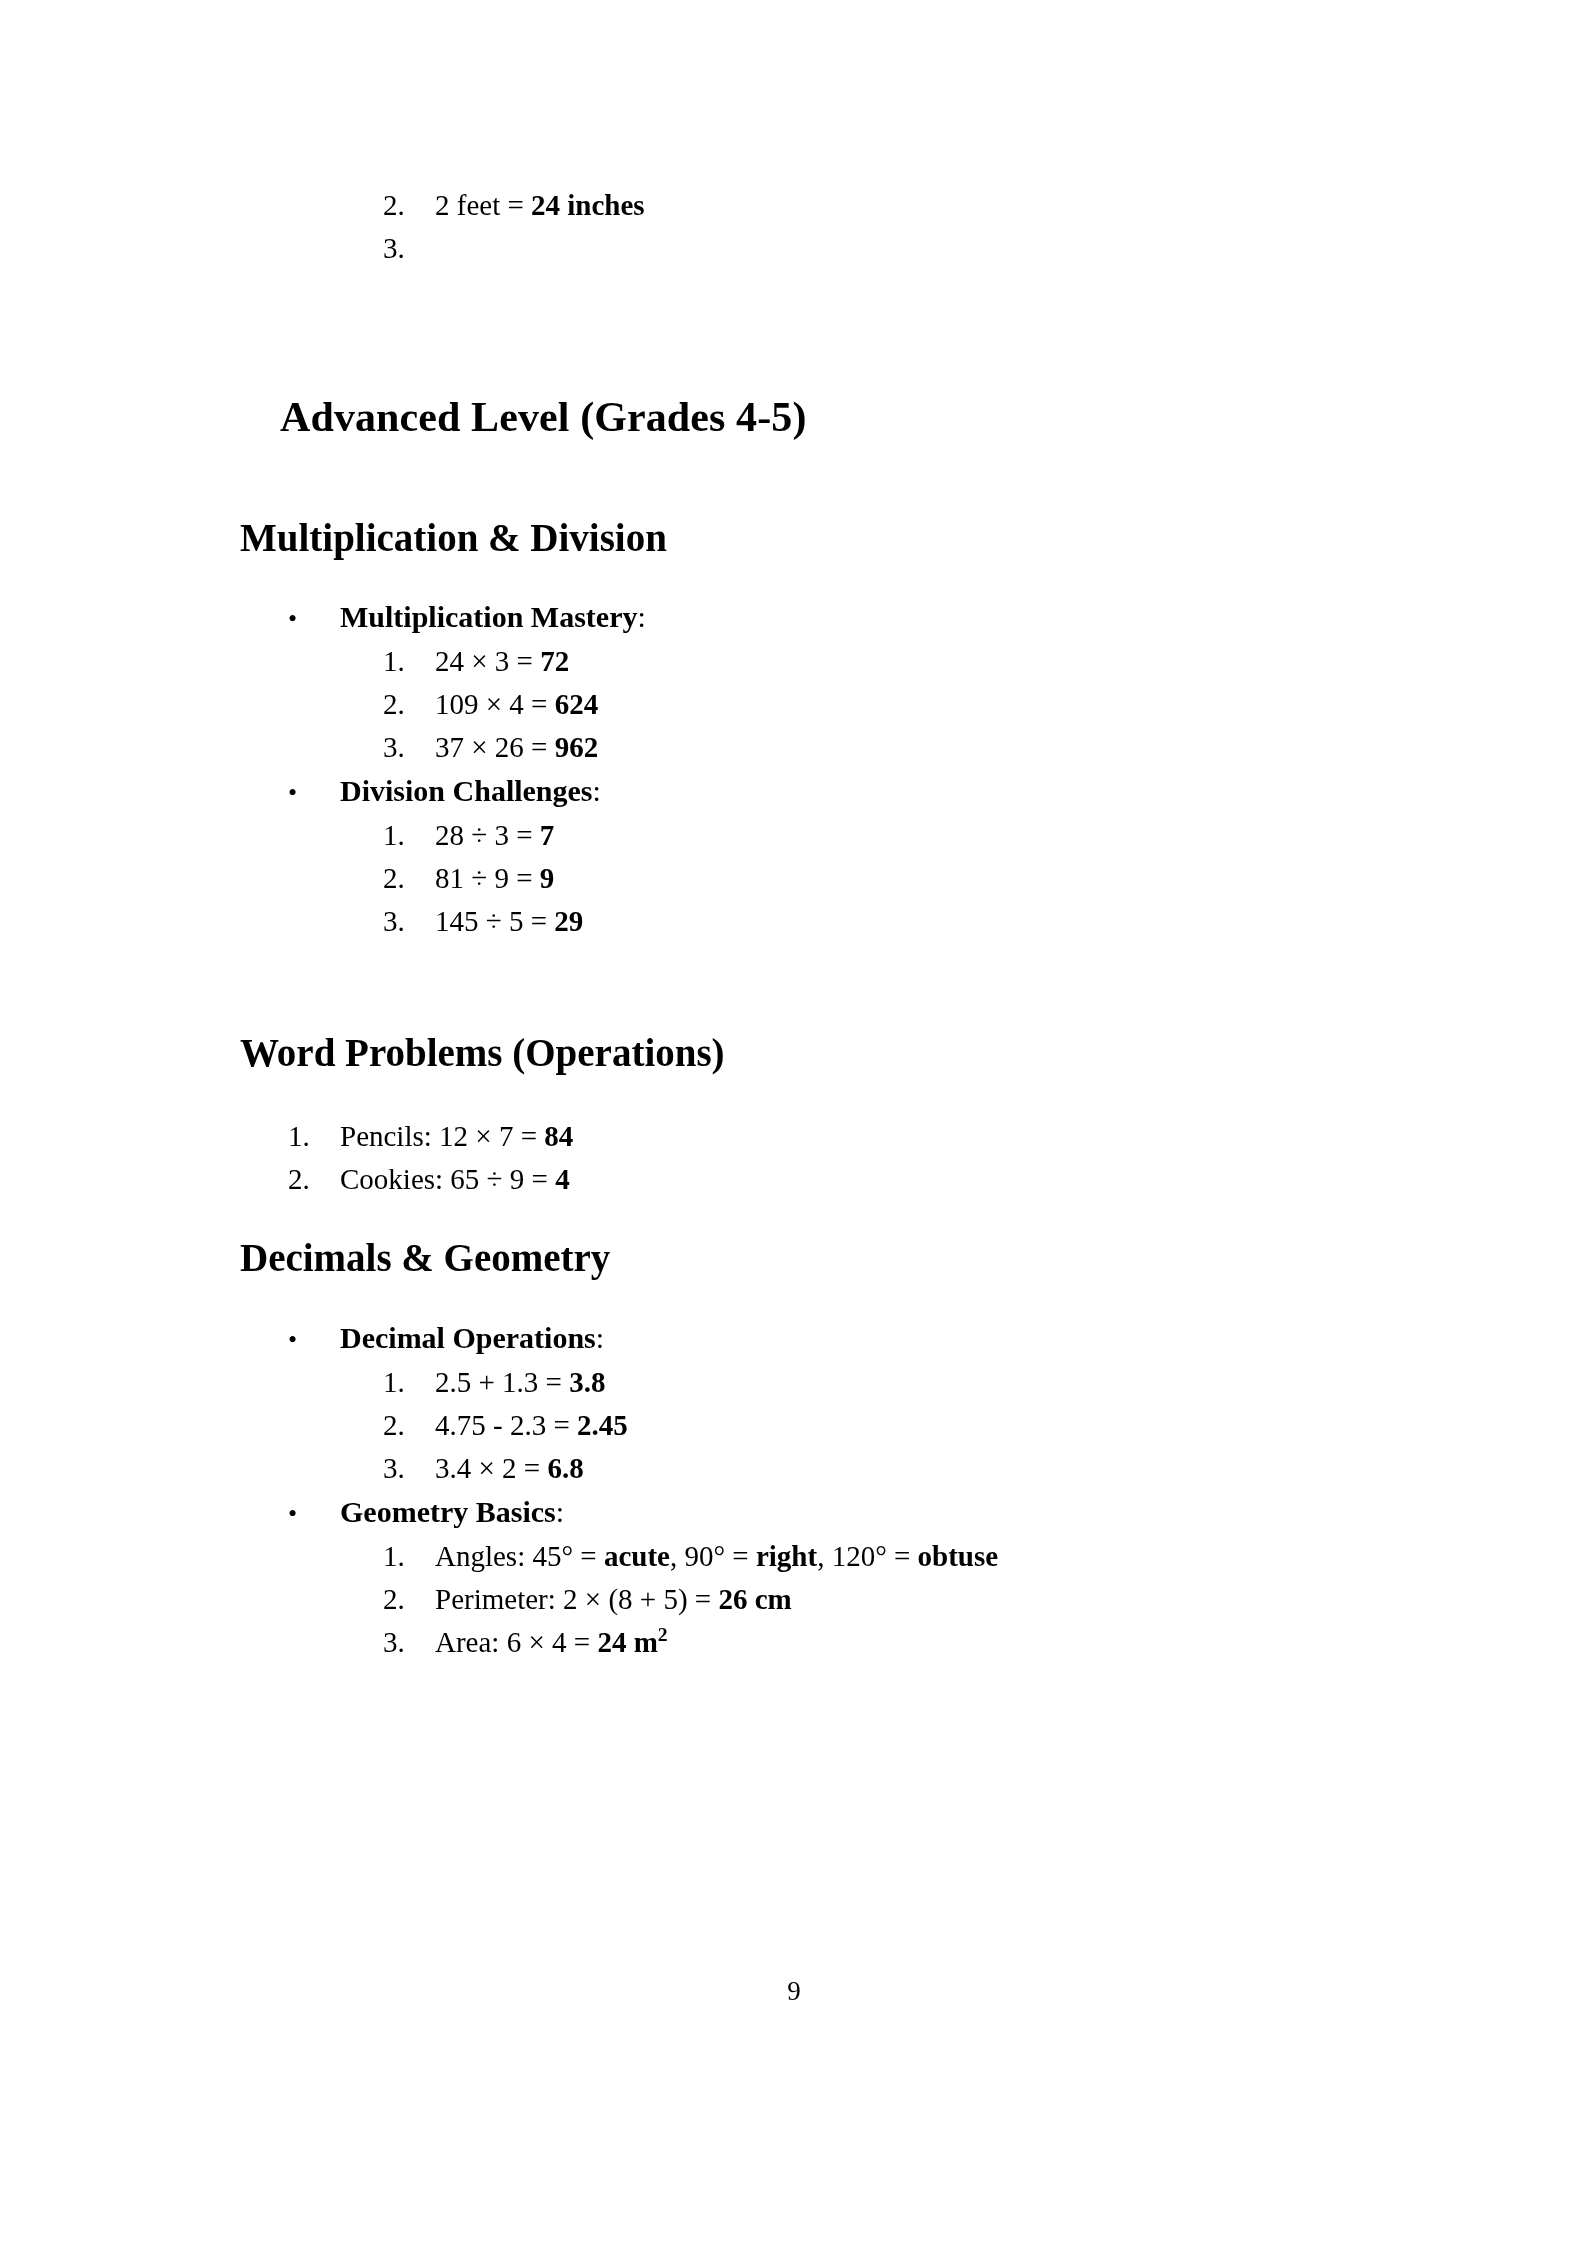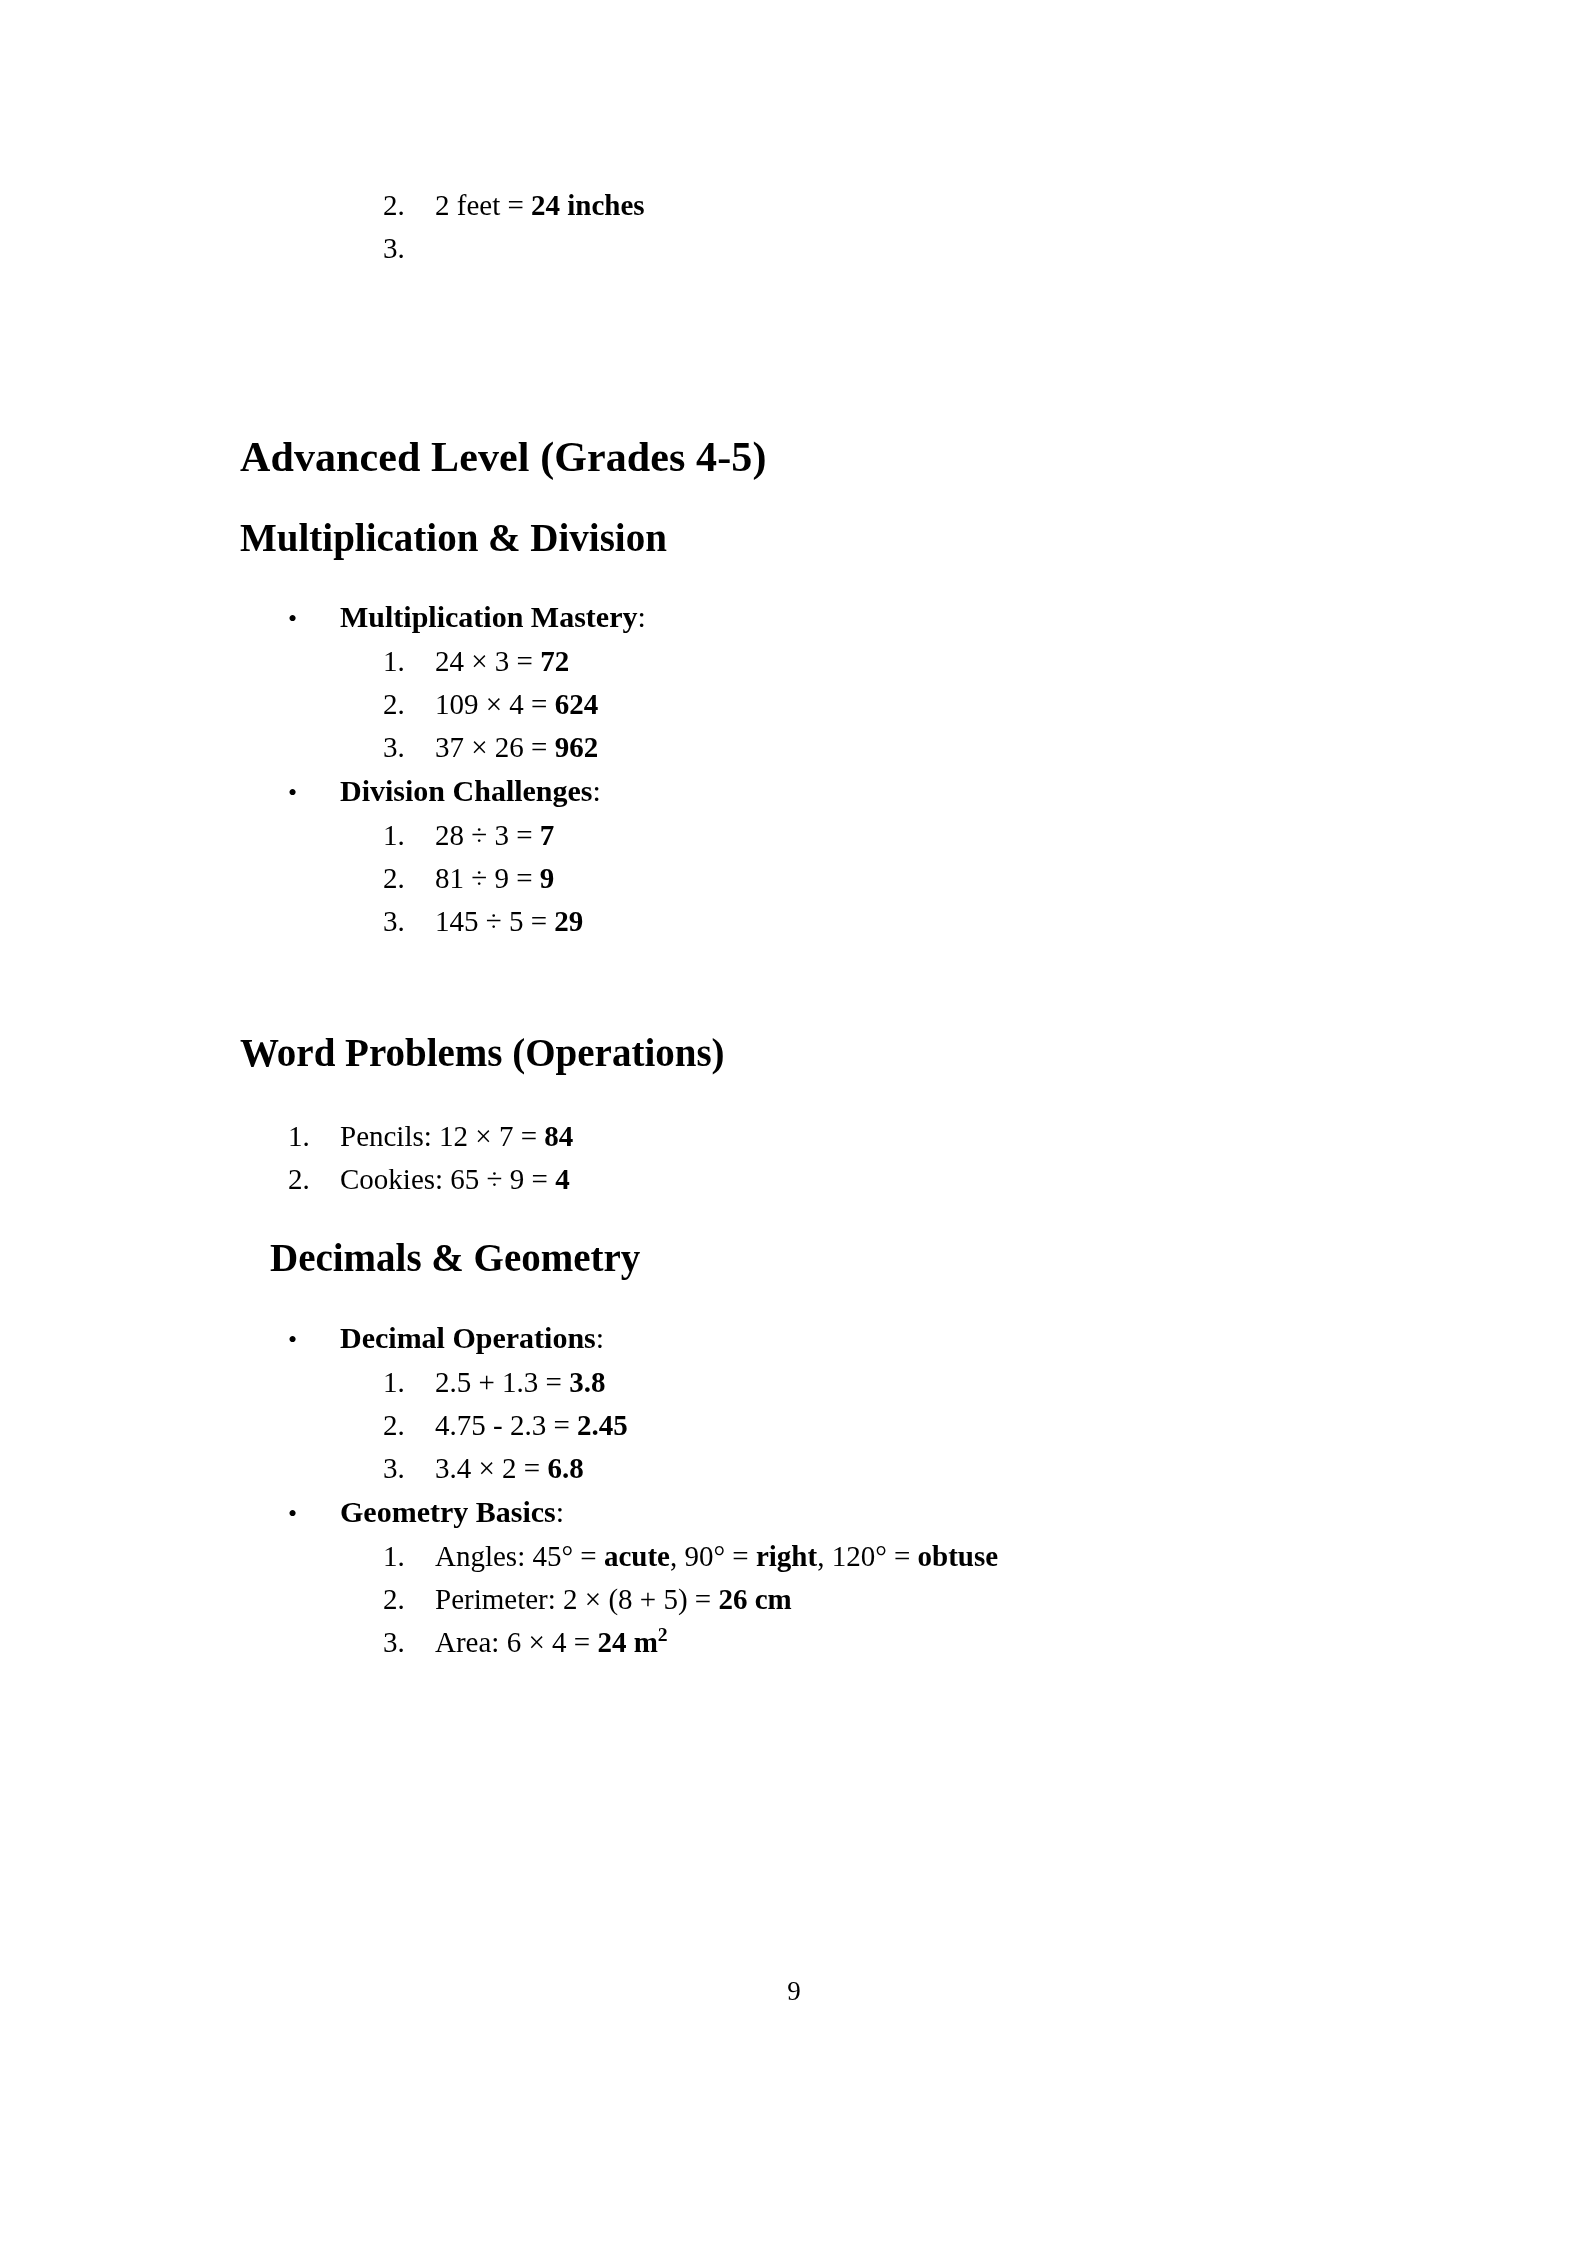--- a/index.html
+++ b/index.html
@@ -112,21 +112,21 @@
     <ol class="list blk indent-lvl2" style="top:184px;">
       <li class="num-row">
         <span class="num-marker">2.</span>
         <span class="num-text"><span>2 feet = </span><b>24 inches</b><span></span></span>
       </li>
       <li class="num-row">
         <span class="num-marker">3.</span>
       </li>
     </ol>
 
-    <h1 class="doc-h1 blk" style="top:432px;">Advanced Level (Grades 4-5)</h1>
+    <h1 class="doc-h1 blk" style="top:392px;margin-left:40px;">Advanced Level (Grades 4-5)</h1>
 
     <h2 class="doc-h2 blk" style="top:518px;">Multiplication &amp; Division</h2>
 
     <div class="blk" style="top:595px;">
 
       <ul class="list indent-lvl1">
         <li class="bul-row">
           <span class="bul-marker"><span class="dot">•</span></span>
           <span class="bul-text"><span>Multiplication Mastery</span><span class="plain">:</span></span>
         </li>
@@ -175,21 +175,21 @@
       <li class="num-row">
         <span class="num-marker">1.</span>
         <span class="num-text"><span>Pencils: 12 × 7 = </span><b>84</b></span>
       </li>
       <li class="num-row">
         <span class="num-marker">2.</span>
         <span class="num-text"><span>Cookies: 65 ÷ 9 = </span><b>4</b></span>
       </li>
     </ol>
 
-    <h2 class="doc-h2 blk" style="top:1238px;margin-left:30px;">Decimals &amp; Geometry</h2>
+    <h2 class="doc-h2 blk" style="top:1238px;">Decimals &amp; Geometry</h2>
 
     <div class="blk" style="top:1316px;">
 
       <ul class="list indent-lvl1">
         <li class="bul-row">
           <span class="bul-marker"><span class="dot">•</span></span>
           <span class="bul-text"><span>Decimal Operations</span><span class="plain">:</span></span>
         </li>
       </ul>
       <ol class="list indent-lvl2">

